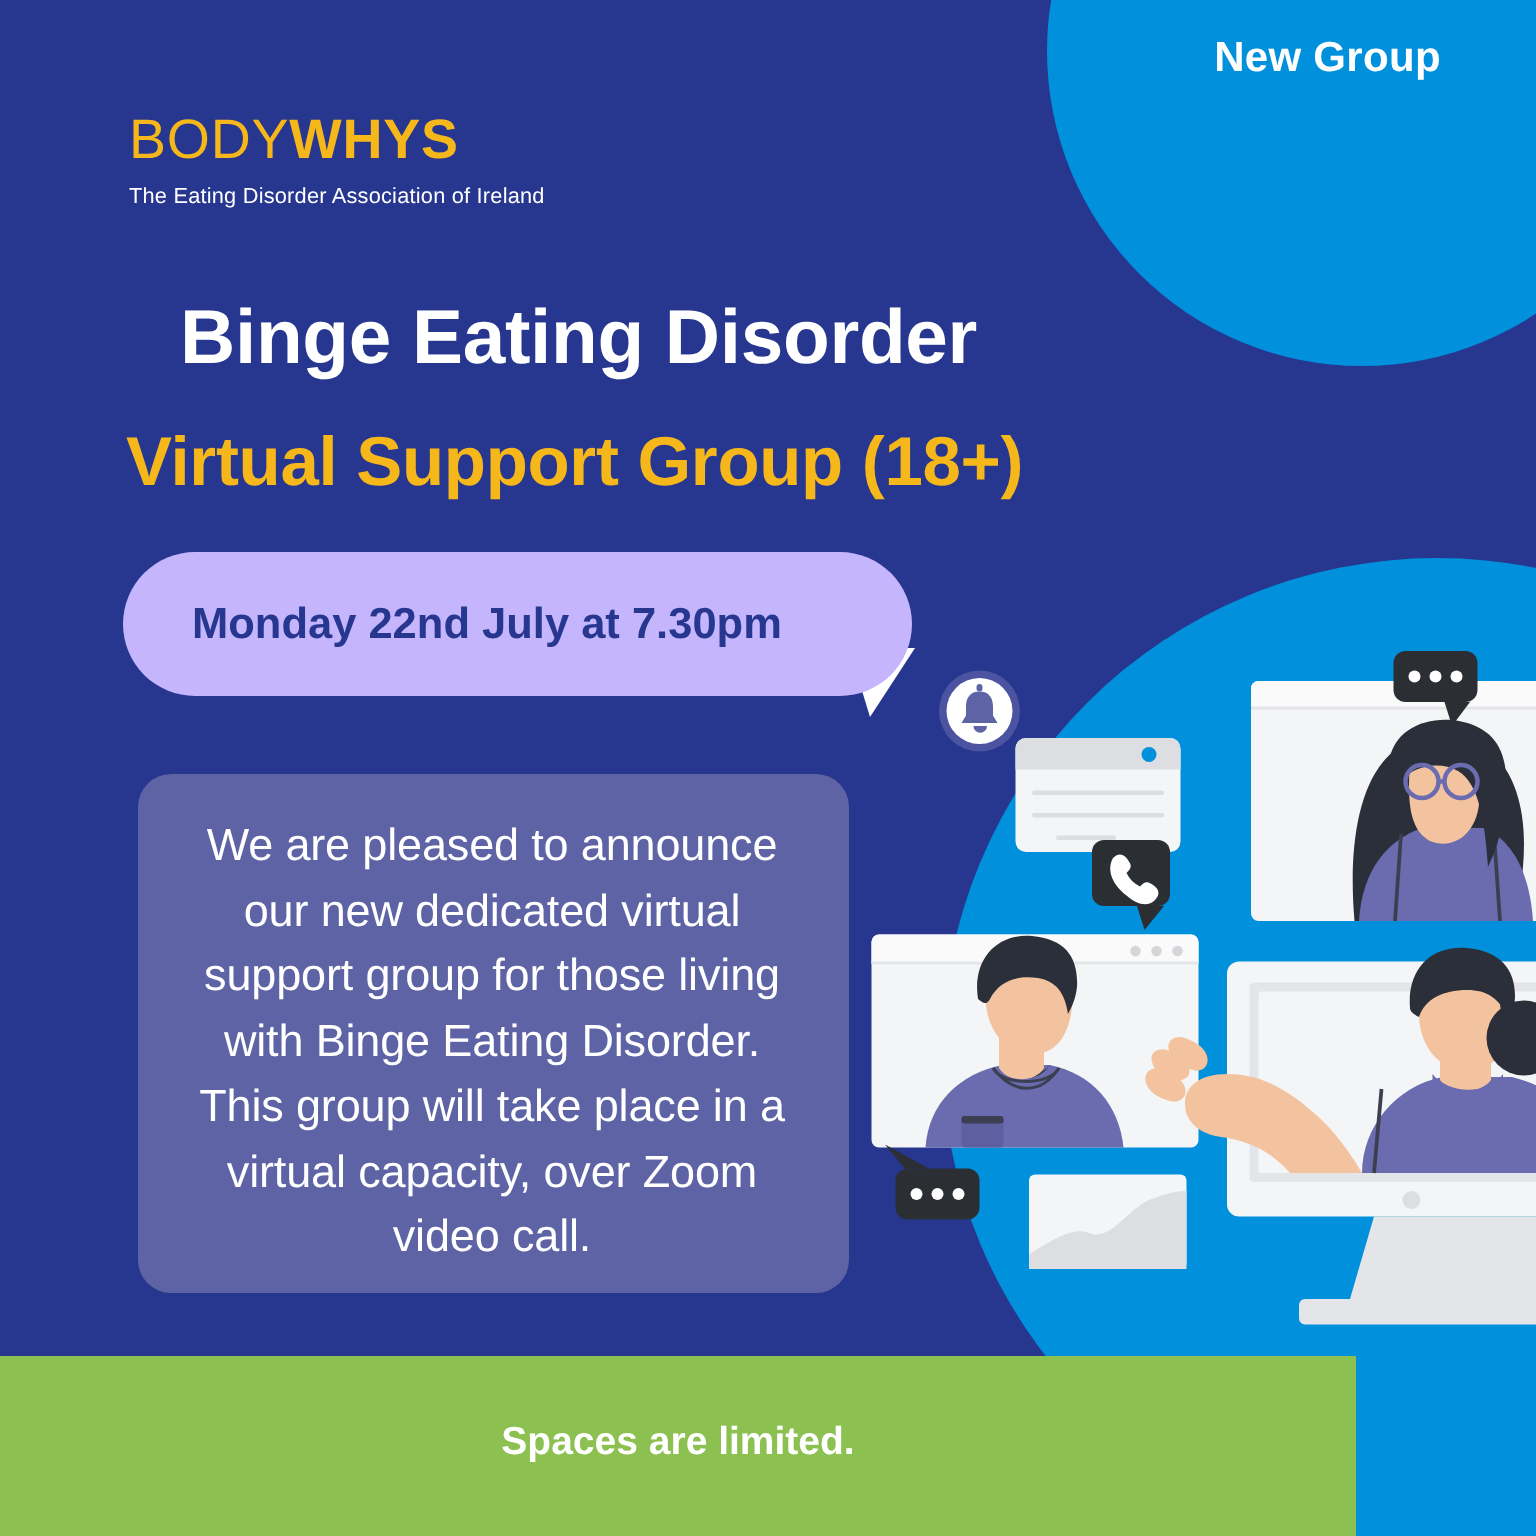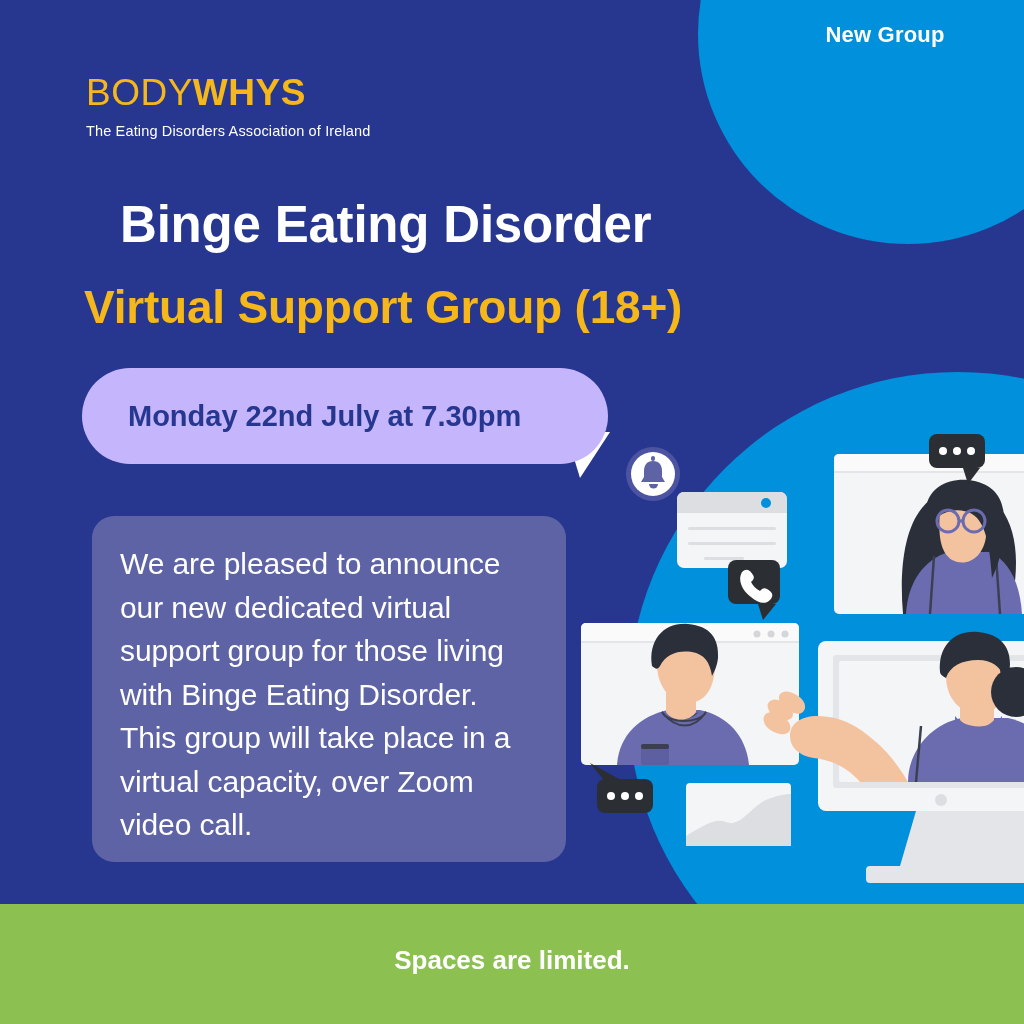--- a/index.html
+++ b/index.html
@@ -31,21 +31,21 @@
     border-radius:50%;
     background:#0090DC;
     z-index:1;
   }
   .new-group-label{
     position:absolute;
     left:770px;top:22px;
     width:230px;
     text-align:center;
     color:#ffffff;
-    font-size:22px;
+    font-size:28px;
     font-weight:bold;
     letter-spacing:.2px;
     z-index:6;
   }
 
   
   .logo{
     position:absolute;left:86px;top:68px;z-index:8;
   }
   .logo-word{
@@ -82,29 +82,29 @@
     position:absolute;left:566px;top:432px;width:0;height:0;z-index:7;
     border-left:14px solid transparent;
     border-right:30px solid transparent;
     border-top:46px solid #ffffff;
   }
 
   
   .copy-panel{
     position:absolute;left:92px;top:516px;width:474px;height:346px;
     background:#5D63A4;border-radius:22px;z-index:8;
-    box-sizing:border-box;padding:26px 30px 20px 28px;
+    box-sizing:border-box;padding:26px 30px 20px 28px;text-align:center;
   }
   .copy-text{
     color:#ffffff;font-size:30px;line-height:43.5px;letter-spacing:-.1px;
   }
 
   
   .footer{
-    position:absolute;left:0;top:904px;width:1024px;height:120px;
+    position:absolute;left:0;top:904px;width:904px;height:120px;
     background:#8CC152;z-index:20;
     display:flex;flex-direction:column;align-items:center;justify-content:center;
   }
   .footer-line1{
     color:#ffffff;font-size:26px;font-weight:bold;margin-bottom:8px;
   }
   .footer-line2{
     color:#1E3A8F;font-size:28px;font-weight:bold;
   }
 
@@ -116,21 +116,21 @@
 
 <div id="poster">
 
   <div class="badge-circle"></div>
   <div class="big-circle"></div>
 
   <div class="new-group-label">New Group</div>
 
   <div class="logo">
     <div class="logo-word"><span class="logo-body">BODY</span><span class="logo-whys">WHYS</span></div>
-    <div class="logo-tag">The Eating Disorders Association of Ireland</div>
+    <div class="logo-tag">The Eating Disorder Association of Ireland</div>
   </div>
 
   <div class="title-block">
     <div class="title-main">Binge Eating Disorder</div>
     <div class="title-sub">Virtual Support Group (18+)</div>
   </div>
 
   <div class="date-tail"></div>
   <div class="date-bubble">
     <div class="date-text">Monday 22nd July at 7.30pm</div>

